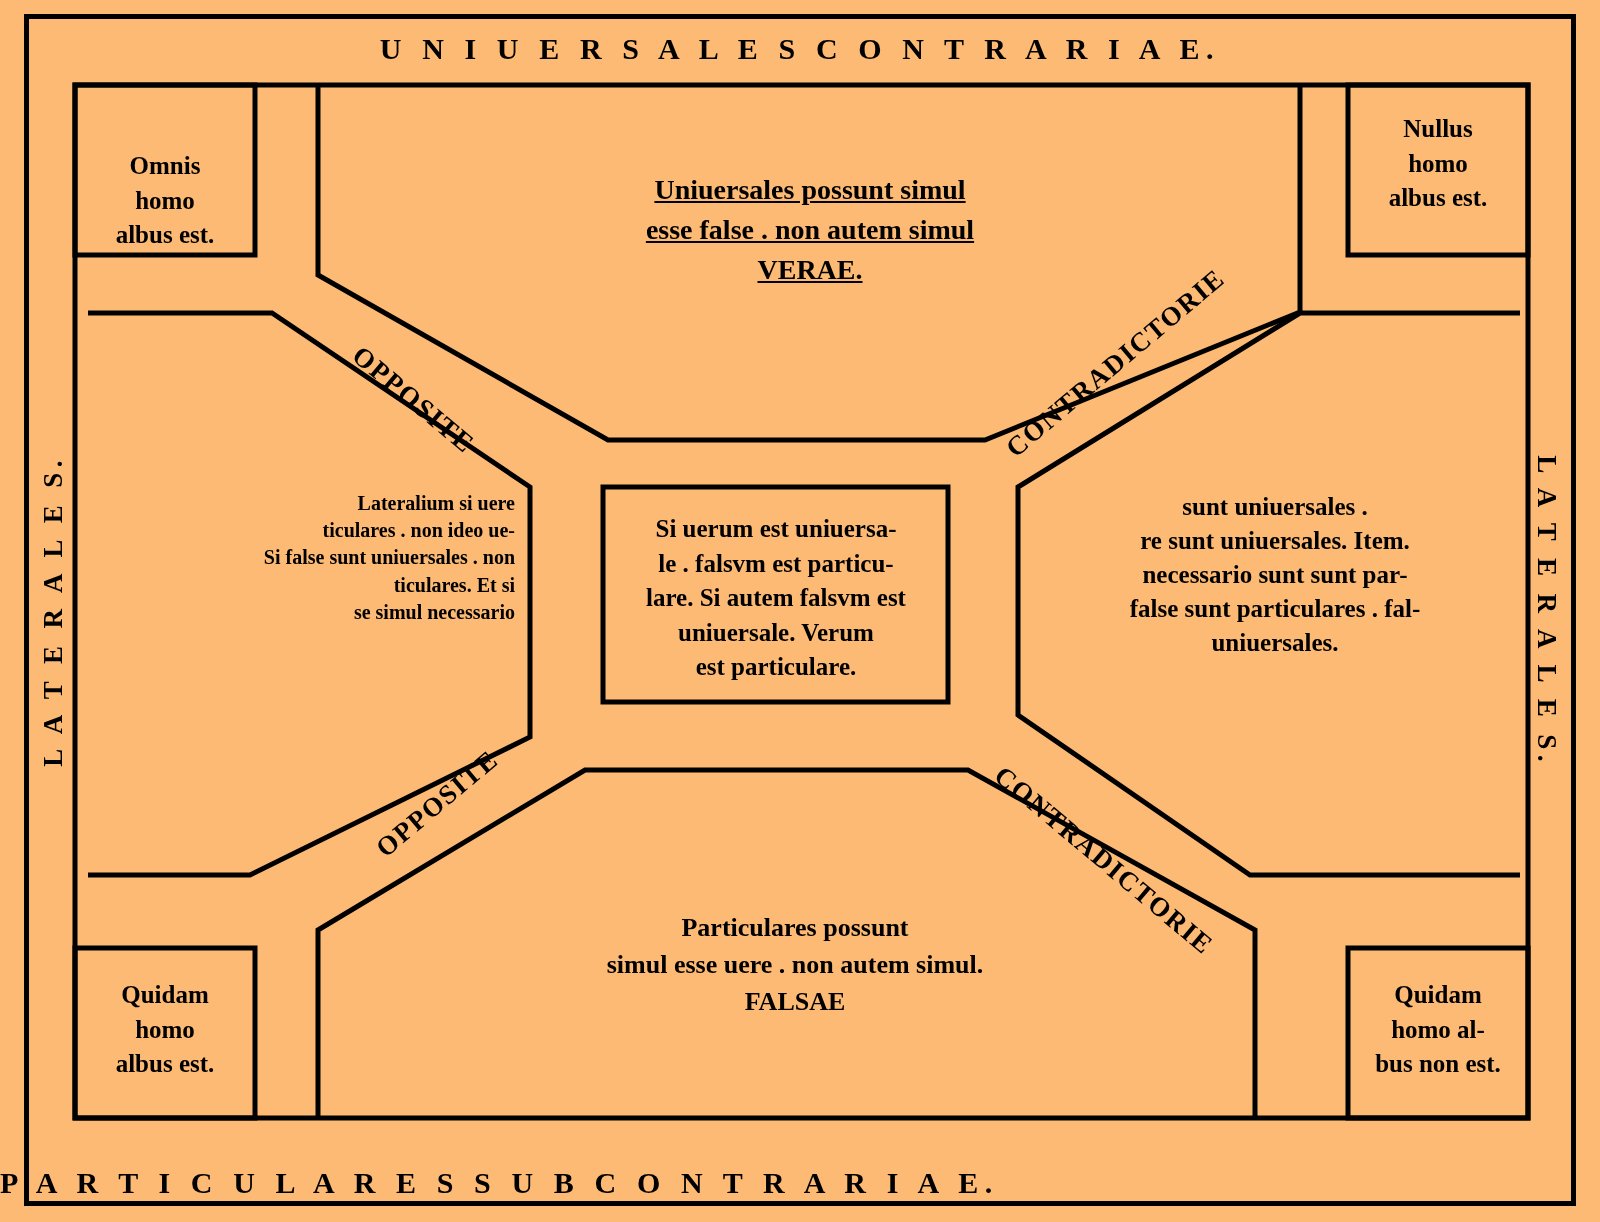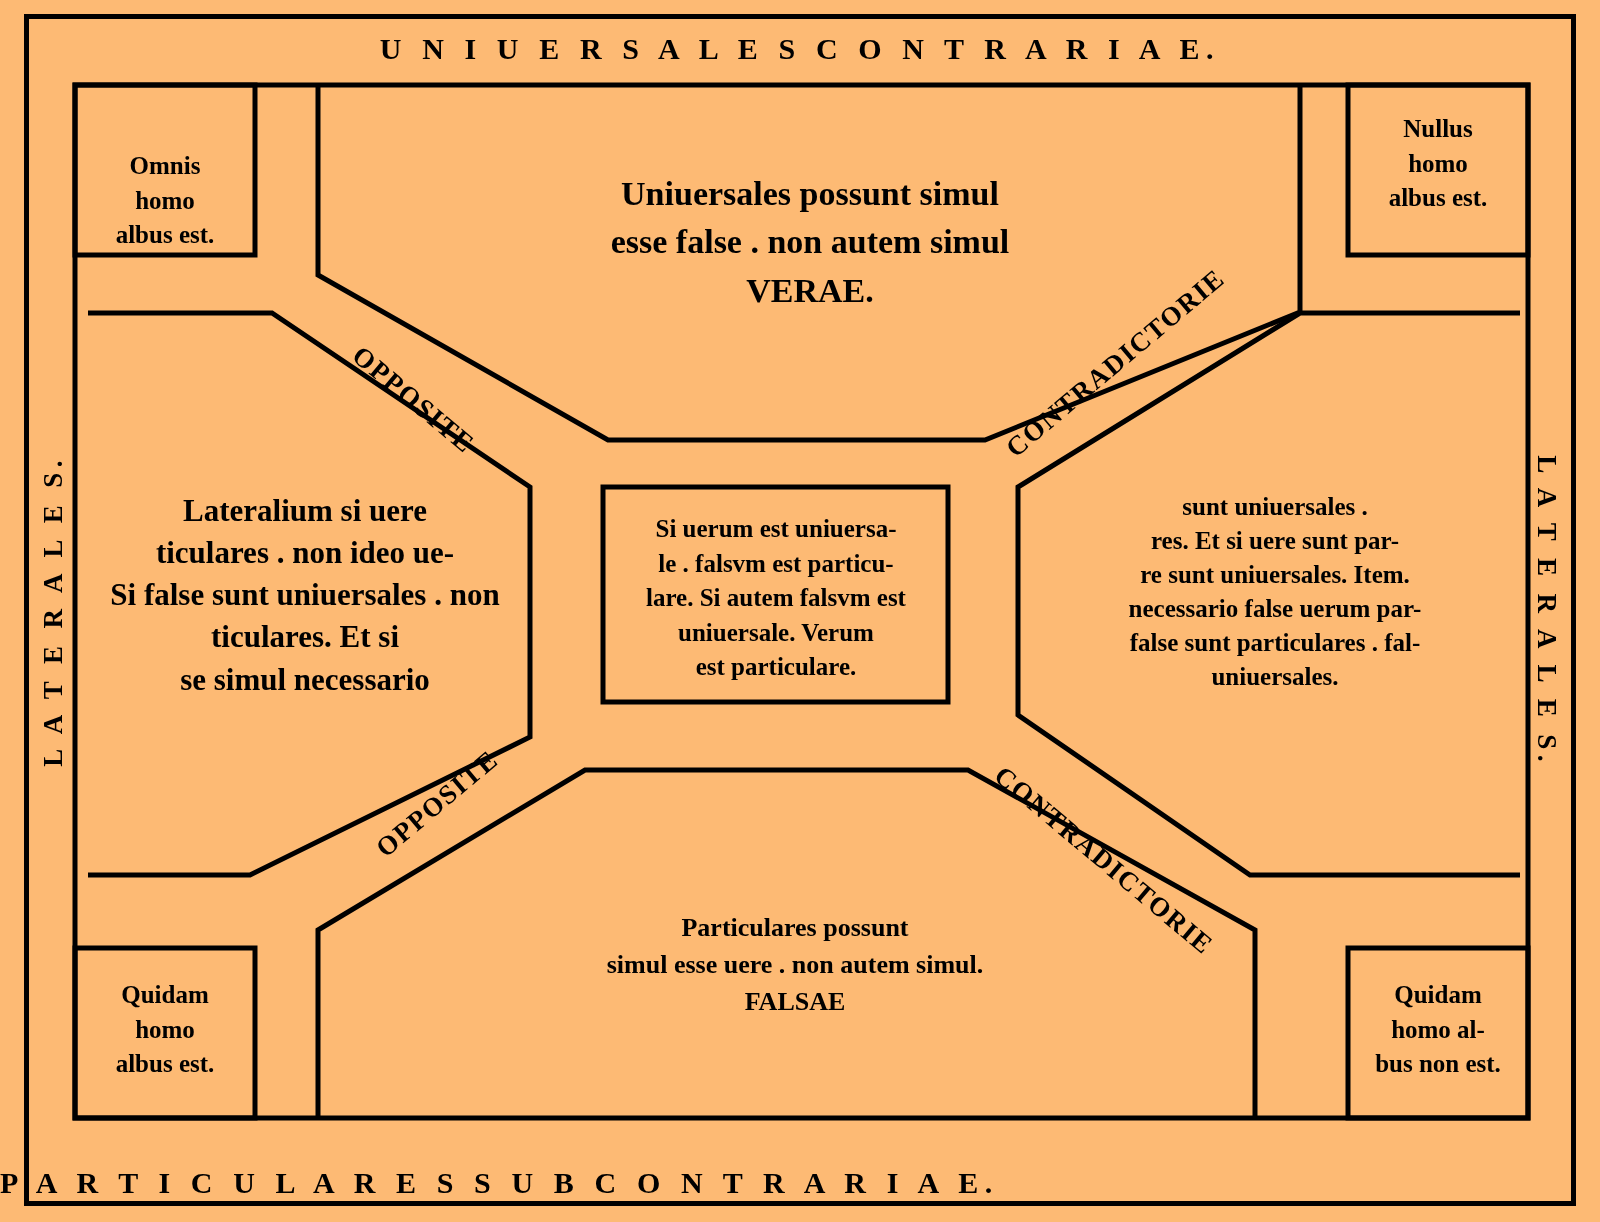--- a/index.html
+++ b/index.html
@@ -84,24 +84,24 @@
     text-align: center;
     font-weight: bold;
     line-height: 1.42;
   }
   .corner-box {
     font-size: 25px;
     line-height: 1.38;
   }
   .corner-box div { white-space: nowrap; }
 
-  #box-univ-text { font-size: 34px; }
+  #box-univ-text { font-size: 28px; text-decoration: underline; }
   #box-part-text { font-size: 26px; }
   #box-center-text { font-size: 25px; line-height: 1.38; }
-  #box-left-text  { font-size: 31px; line-height: 1.36; }
+  #box-left-text  { font-size: 20px; line-height: 1.36; text-align: right; }
   #box-right-text { font-size: 25px; line-height: 1.36; }
 
   
   .diag-label {
     position: absolute;
     font-weight: bold;
     font-size: 27px;
     letter-spacing: 0.06em;
     white-space: nowrap;
   }
@@ -192,23 +192,22 @@
   <div class="tbox" id="box-left-text" style="left:95px; top:490px; width:420px;">
     <div>Lateralium si uere</div>
     <div>ticulares . non ideo ue-</div>
     <div>Si false sunt uniuersales . non</div>
     <div>ticulares.  Et si</div>
     <div>se simul necessario</div>
   </div>
 
   <div class="tbox" id="box-right-text" style="left:1055px; top:490px; width:440px;">
     <div>sunt uniuersales .</div>
-    <div>res.  Et si uere sunt par-</div>
     <div>re sunt uniuersales.   Item.</div>
-    <div>necessario false uerum par-</div>
+    <div>necessario sunt sunt par-</div>
     <div>false sunt particulares . fal-</div>
     <div>uniuersales.</div>
   </div>
 
   <div class="diag-label" id="lbl-opposite-top">OPPOSITE</div>
   <div class="diag-label" id="lbl-opposite-bottom">OPPOSITE</div>
   <div class="diag-label" id="lbl-contra-top">CONTRADICTORIE</div>
   <div class="diag-label" id="lbl-contra-bottom">CONTRADICTORIE</div>
 
 </div>

